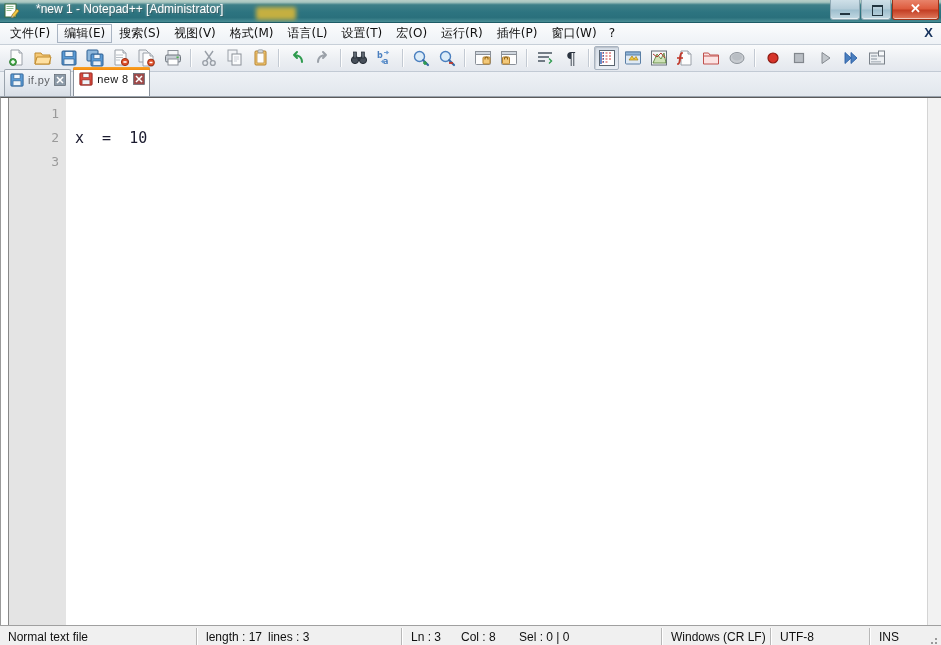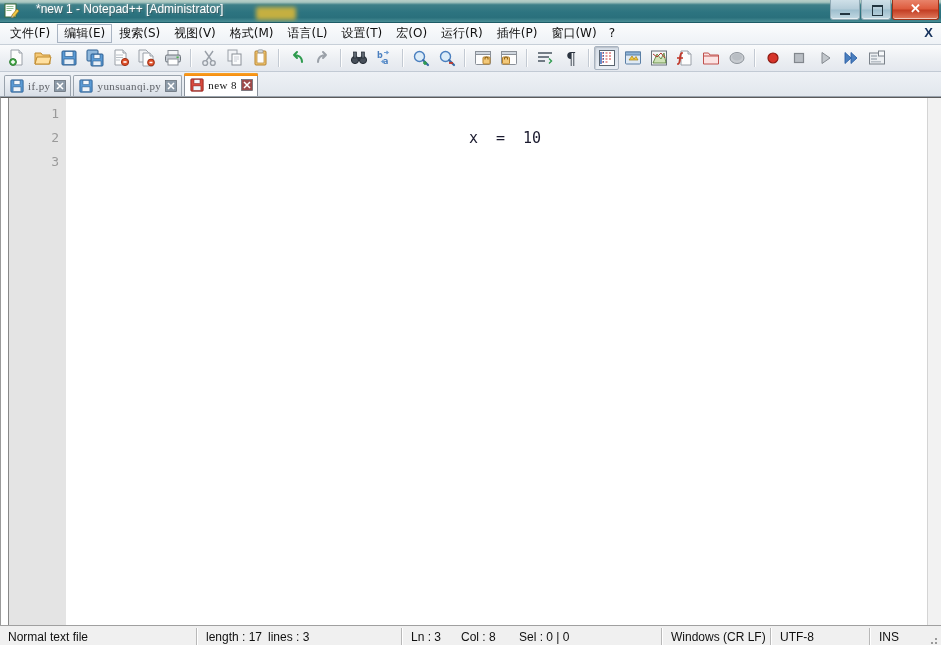--- a/index.html
+++ b/index.html
@@ -167,27 +167,27 @@
     border-bottom: 1px solid #9aa3ad;
     display: flex;
     align-items: flex-end;
     padding-left: 4px;
     position: relative;
   }
   .tab {
     height: 20px;
     display: flex;
     align-items: center;
-    padding: 0 4px 0 5px;
+    padding: 0 4px 6px 5px;
     margin-right: 2px;
     background: linear-gradient(to bottom, #f4f6f9 0%, #e3e8ee 60%, #d8dee6 100%);
     border: 1px solid #9aa3ad;
     border-bottom: none;
     border-radius: 2px 2px 0 0;
-    font-family: Liberation Serif, serif;
+    font-family: Liberation Sans, sans-serif;
     font-size: 11px;
     color: #5e6166;
     position: relative;
     white-space: nowrap;
   }
   .tab.active {
     height: 22px;
     background: #ffffff;
     color: #111111;
     border-color: #8a929c;
@@ -243,24 +243,23 @@
     position: relative;
     padding-top: 4px;
     font-family: "DejaVu Sans Mono", "Liberation Mono", monospace;
     font-size: 15px;
     color: #1b1b2f;
     line-height: 24px;
     overflow: hidden;
   }
   .code-line {
     height: 24px;
-    padding-left: 3px;
+    padding-left: 9px;
     white-space: pre;
     position: relative;
-    text-align: center;
   }
   .code-line.current { background: #e8e8f8; }
   .code-line .caret {
     position: absolute;
     width: 1px;
     top: 3px; bottom: 3px;
     background: #000000;
   }
   .v-scroll {
     position: absolute;
@@ -641,32 +640,20 @@
     </div>
 
   <div class="tabbar" id="tabbar">
       <div class="tab">
         <span class="tab-icon"><svg width="14" height="14" viewBox="0 0 16 16">
             <rect x="1" y="1" width="14" height="14" rx="1" fill="#5b9bd5" stroke="#2c5f92"></rect>
             <rect x="4.5" y="1.5" width="7" height="5" fill="#f3f7fb" stroke="#2c5f92" stroke-width=".7"></rect>
             <rect x="3.5" y="9" width="9" height="5.5" fill="#eef4f9" stroke="#2c5f92" stroke-width=".7"></rect>
           </svg></span>
         <span class="tab-label">if.py</span>
-        <span class="tab-close"><svg width="12" height="12" viewBox="0 0 12 12">
-            <rect x="0.5" y="0.5" width="11" height="11" fill="#8c9aa8" stroke="#5d6670" stroke-width=".7"></rect>
-            <path d="M3 3l6 6M9 3l-6 6" stroke="#ffffff" stroke-width="1.5"></path>
-          </svg></span>
-      </div>
-      <div class="tab">
-        <span class="tab-icon"><svg width="14" height="14" viewBox="0 0 16 16">
-            <rect x="1" y="1" width="14" height="14" rx="1" fill="#5b9bd5" stroke="#2c5f92"></rect>
-            <rect x="4.5" y="1.5" width="7" height="5" fill="#f3f7fb" stroke="#2c5f92" stroke-width=".7"></rect>
-            <rect x="3.5" y="9" width="9" height="5.5" fill="#eef4f9" stroke="#2c5f92" stroke-width=".7"></rect>
-          </svg></span>
-        <span class="tab-label">yunsuanqi.py</span>
         <span class="tab-close"><svg width="12" height="12" viewBox="0 0 12 12">
             <rect x="0.5" y="0.5" width="11" height="11" fill="#8c9aa8" stroke="#5d6670" stroke-width=".7"></rect>
             <path d="M3 3l6 6M9 3l-6 6" stroke="#ffffff" stroke-width="1.5"></path>
           </svg></span>
       </div>
       <div class="tab active">
         <span class="tab-icon"><svg width="14" height="14" viewBox="0 0 16 16">
             <rect x="1" y="1" width="14" height="14" rx="1" fill="#d94a3f" stroke="#8e1f18"></rect>
             <rect x="4.5" y="1.5" width="7" height="5" fill="#f3f7fb" stroke="#8e1f18" stroke-width=".7"></rect>
             <rect x="3.5" y="9" width="9" height="5.5" fill="#eef4f9" stroke="#8e1f18" stroke-width=".7"></rect>

